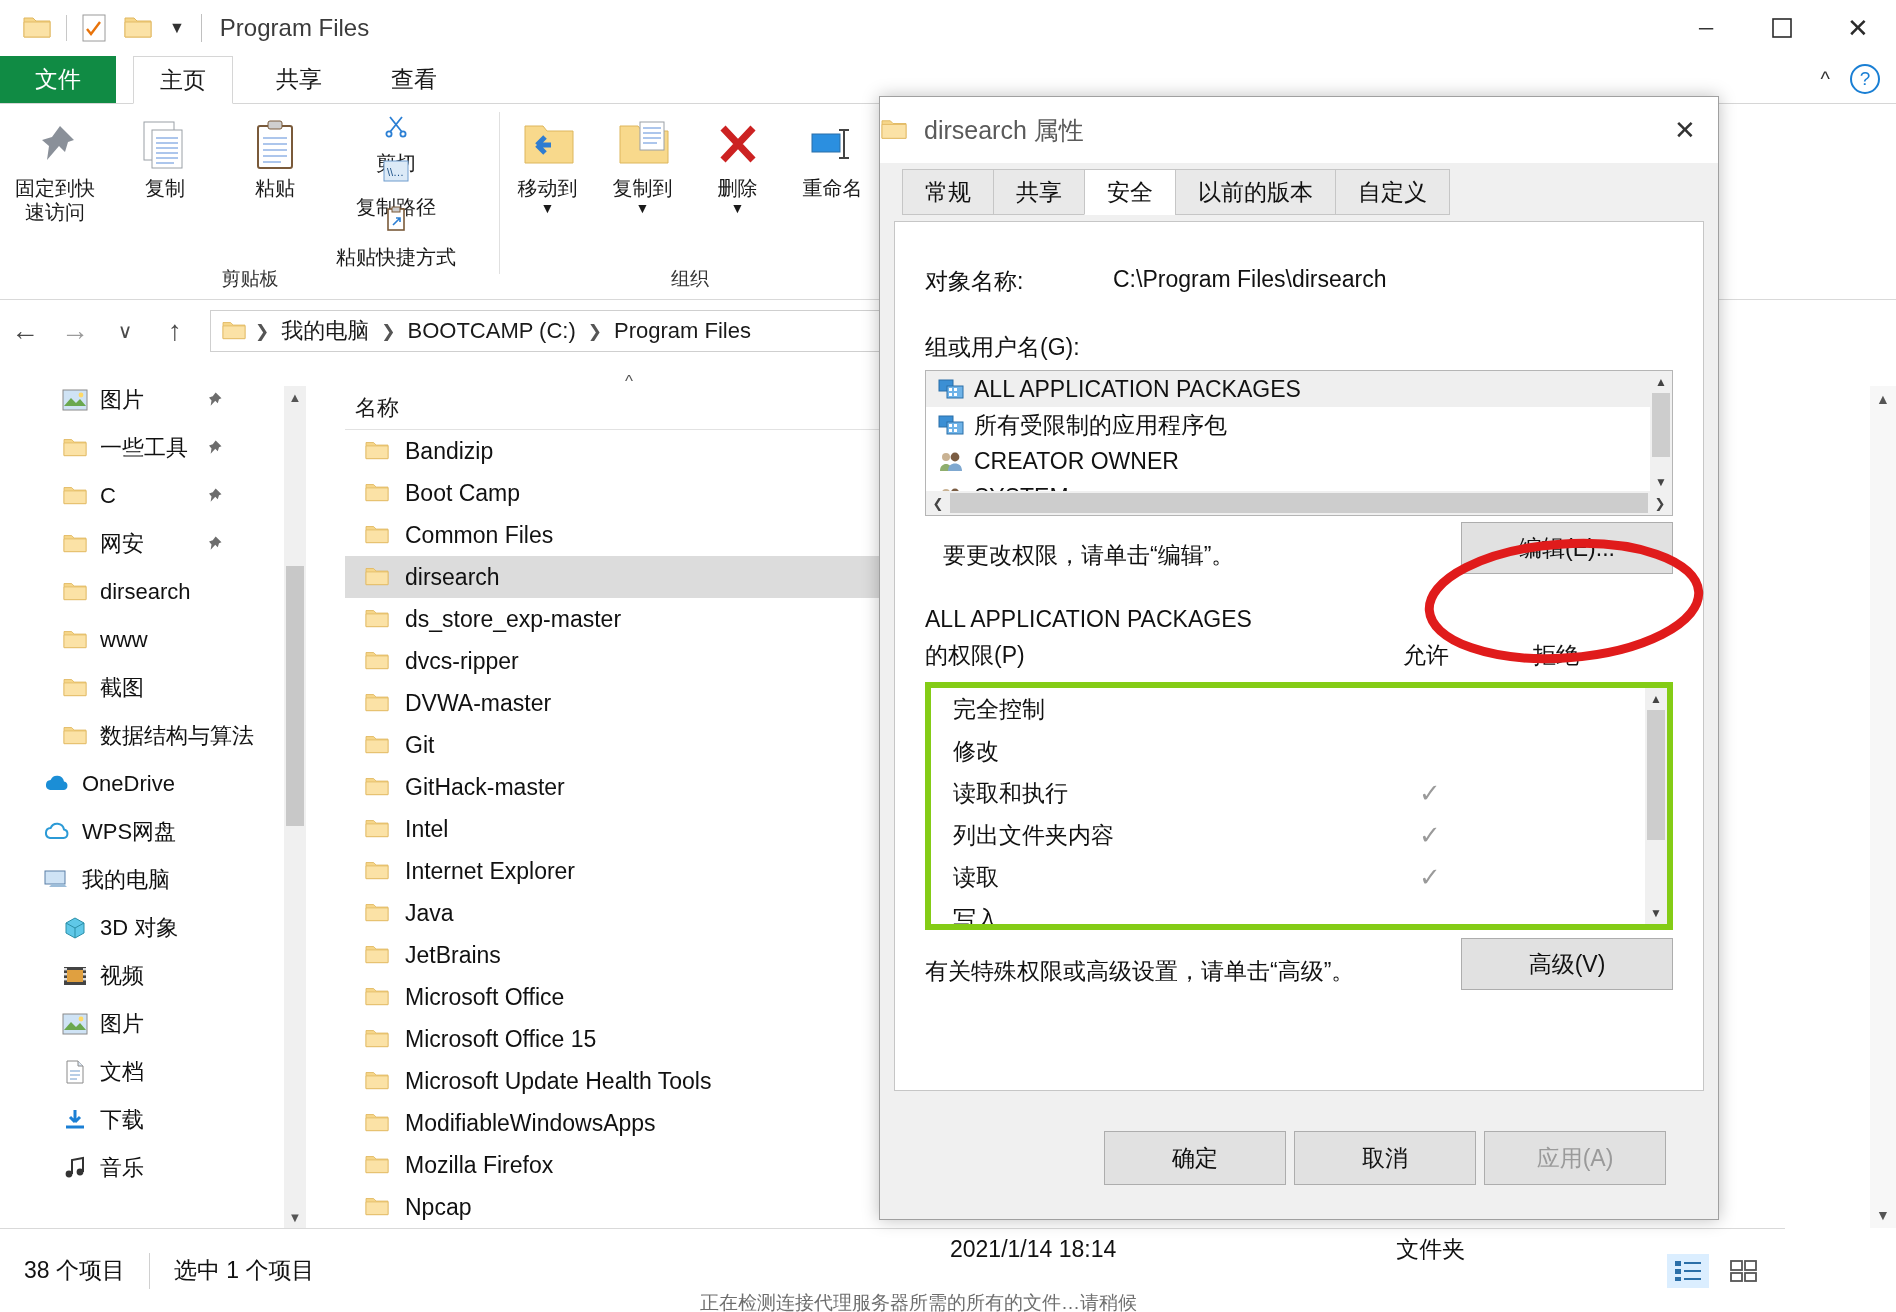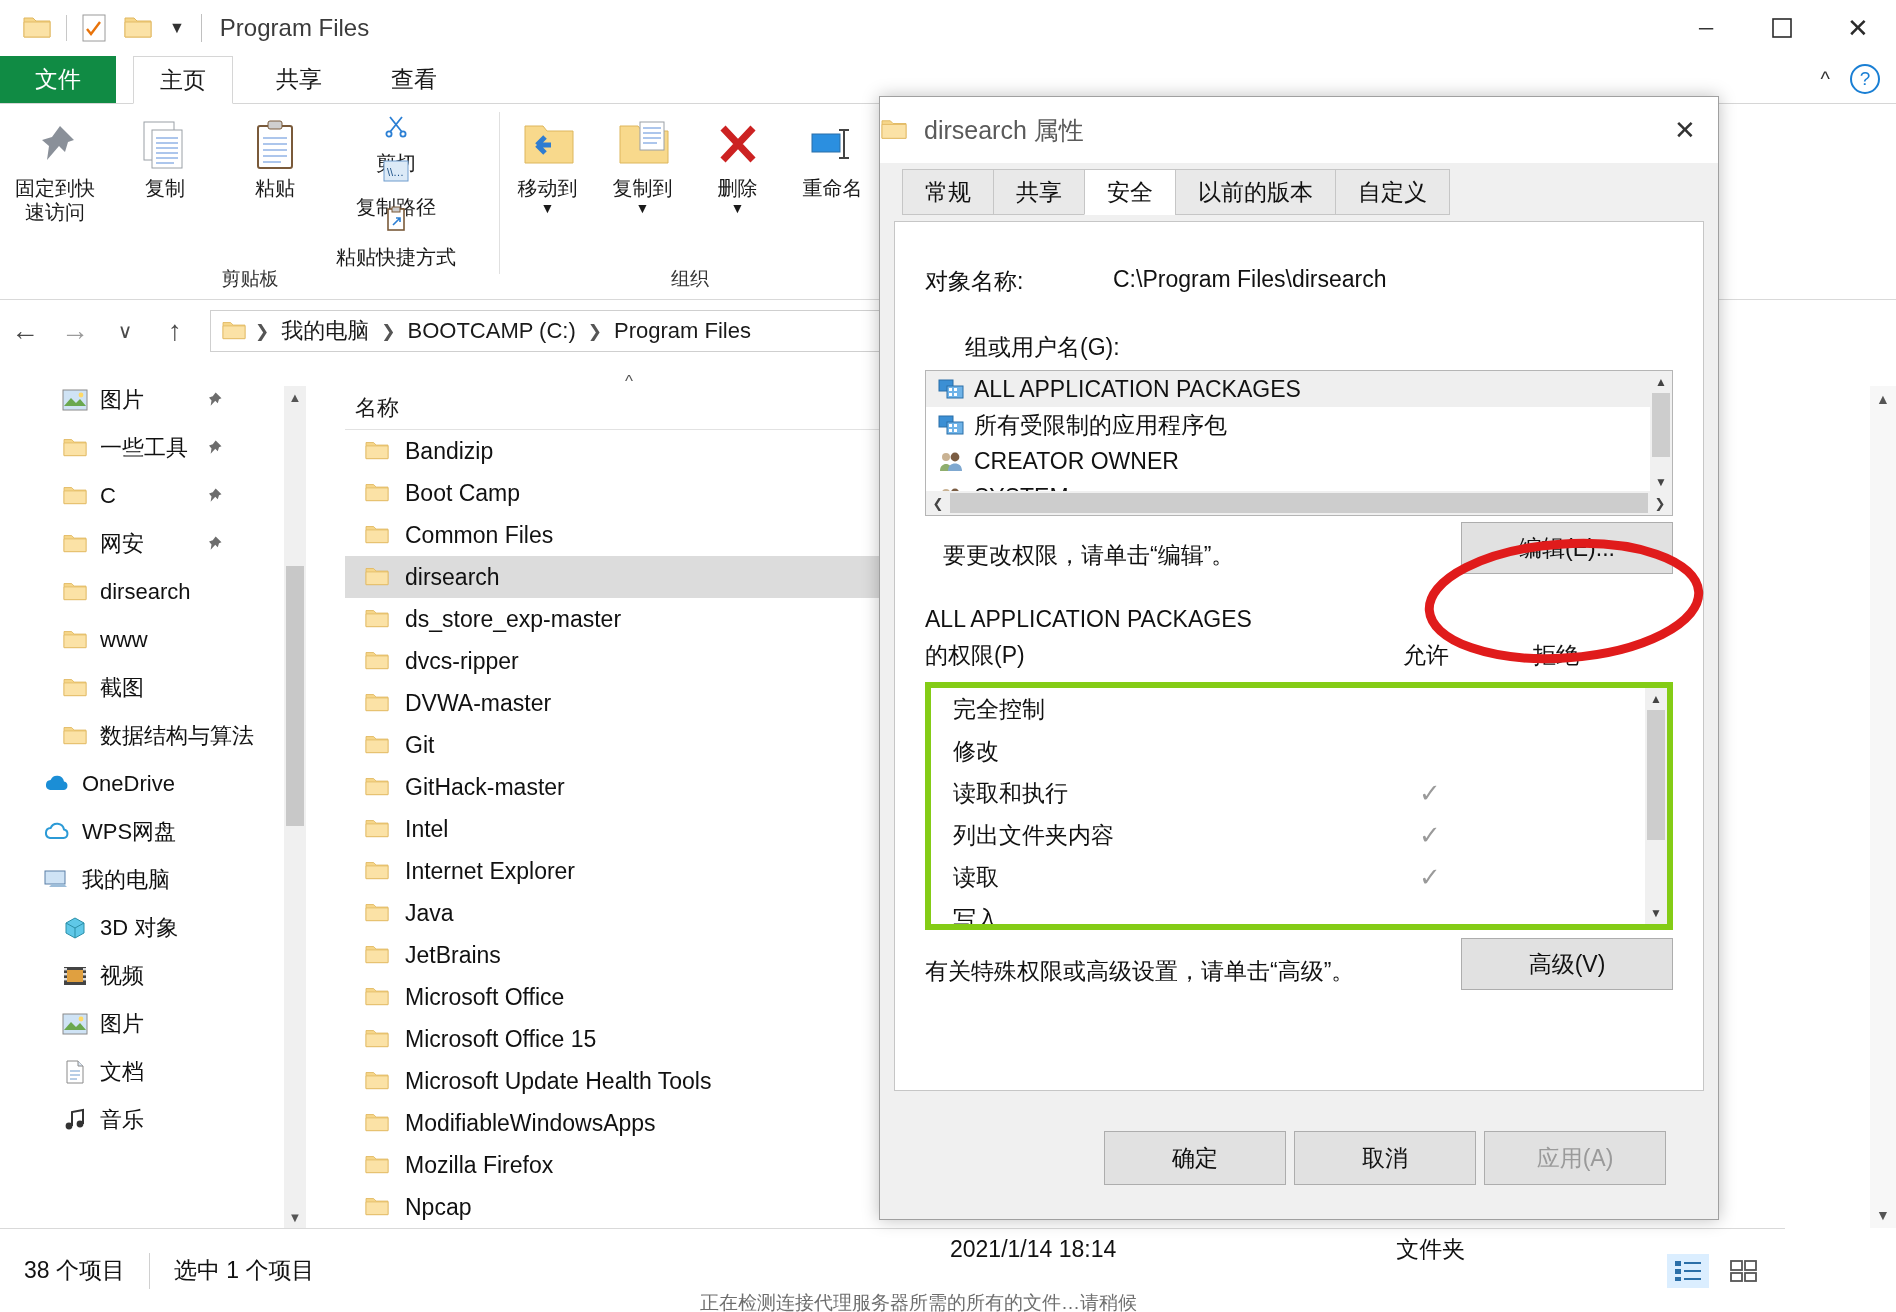--- a/index.html
+++ b/index.html
@@ -176,21 +176,21 @@
   }
   .tab:last-child { border-right: 1px solid #c6c6c6; }
   .tab.active { background: #fff; border-bottom-color: #fff; position: relative; z-index: 2; }
 
   .panel {
     position: absolute; left: 14px; right: 14px; top: 58px; bottom: 128px;
     background: #fff; border: 1px solid #c6c6c6;
   }
   .objname { position: absolute; left: 30px; top: 44px; font-size: 23px; color: #111; }
   .objval  { position: absolute; left: 218px; top: 44px; font-size: 23px; color: #111; }
-  .grouplbl { position: absolute; left: 30px; top: 110px; font-size: 23px; color: #111; margin-left: 40px; }
+  .grouplbl { position: absolute; left: 30px; top: 110px; font-size: 23px; color: #111; }
 
   .grouplist {
     position: absolute; left: 30px; top: 148px; right: 30px; height: 146px;
     border: 1px solid #b5b5b5; background: #fff; overflow: hidden;
   }
   .glrow { display: flex; align-items: center; height: 36px; font-size: 23px; color: #111; padding-left: 8px; }
   .glrow.sel { background: #efefef; }
   .glrow .gic { width: 34px; display: flex; justify-content: center; }
   .glrow .gtxt { padding-left: 6px; }
   .gl-vscroll { position: absolute; right: 0; top: 0; width: 22px; bottom: 22px; background: #f0f0f0; }
@@ -615,20 +615,29 @@
             <span class="nic">
               <svg width="22" height="24" viewBox="0 0 22 24">
                 <path d="M3 1h11l5 5v17H3z" fill="#fff" stroke="#8a8a8a"></path>
                 <path d="M14 1v5h5" fill="#dce8f5" stroke="#8a8a8a"></path>
                 <g stroke="#6f9ccd">
                   <path d="M6 11h10M6 15h10M6 19h7"></path>
                 </g>
               </svg>
             </span>
             <span class="ntext">文档</span>
+          </div>
+          <div class="navitem">
+            <span class="nic">
+              <svg width="24" height="24" viewBox="0 0 24 24">
+                <path d="M12 2v12m0 0l-5-5m5 5l5-5" stroke="#1b7fd4" stroke-width="3" fill="none"></path>
+                <path d="M3 19h18" stroke="#1b7fd4" stroke-width="3"></path>
+              </svg>
+            </span>
+            <span class="ntext">下载</span>
           </div>
           <div class="navitem">
             <span class="nic">
               <svg width="22" height="24" viewBox="0 0 22 24">
                 <path d="M8 18V4l11-2v14" stroke="#333" stroke-width="2" fill="none"></path>
                 <circle cx="5" cy="18" r="3.4" fill="#333"></circle>
                 <circle cx="16" cy="16" r="3.4" fill="#333"></circle>
               </svg>
             </span>
             <span class="ntext">音乐</span>

